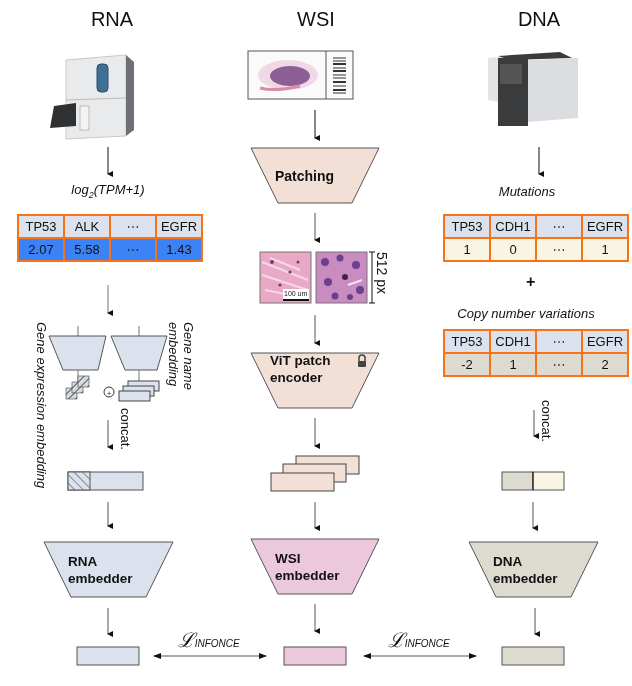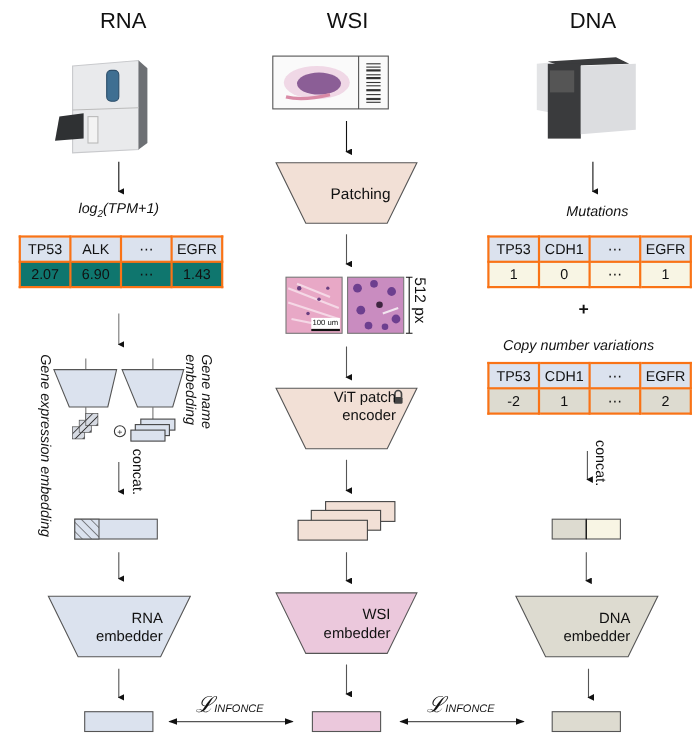--- a/index.html
+++ b/index.html
@@ -4,21 +4,21 @@
 <style>
   html, body { margin:0; padding:0; background:#ffffff; }
   body { width:632px; height:686px; position:relative; overflow:hidden;
          font-family:"Liberation Sans", sans-serif; color:#111; }
   .abs { position:absolute; }
   .title { font-size:20px; text-align:center; width:120px; }
   .italic-label { font-style:italic; font-size:13px; text-align:center; white-space:nowrap; }
   table.gt { border-collapse:collapse; position:absolute; font-size:13px; }
   table.gt td { border:2px solid #f97316; text-align:center; padding:0; height:21px; }
   .hdr td { background:#dbe2ee; }
-  .trap-label { position:absolute; text-align:right; font-size:13.5px; line-height:17px; }
+  .trap-label { position:absolute; text-align:left; font-size:13.5px; line-height:17px;font-weight:bold; }
   .rot { position:absolute; white-space:nowrap; font-size:13px; transform-origin:0 0; }
   svg { position:absolute; left:0; top:0; }
 </style>
 </head>
 <body>
 
 <div class="abs title" style="left:52px;top:8px;">RNA</div>
 <div class="abs title" style="left:256px;top:8px;">WSI</div>
 <div class="abs title" style="left:479px;top:8px;">DNA</div>
 
@@ -172,23 +172,23 @@
 <div class="abs italic-label" style="left:48px;top:182px;width:120px;"><span>log</span><sub style="font-size:9px;">2</sub><span>(TPM+1)</span></div>
 
 <table class="gt" style="left:17px;top:214px;">
   <tbody>
       <tr class="hdr">
     <td style="width:44px">TP53</td>
     <td style="width:44px">ALK</td>
     <td style="width:44px">⋯</td>
     <td style="width:44px">EGFR</td>
   </tr>
-  <tr style="background:#0f766e">
+  <tr style="background:#3b82f6">
     <td>2.07</td>
-    <td>6.90</td>
+    <td>5.58</td>
     <td>⋯</td>
     <td>1.43</td>
   </tr>
 </tbody>
   </table>
 
 <div class="rot" style="left:49px;top:322px;transform:rotate(90deg);font-style:italic;">Gene expression embedding</div>
 <div class="rot" style="left:196px;top:322px;transform:rotate(90deg);font-style:italic;width:80px;white-space:normal;line-height:15px;">Gene name embedding</div>
 <div class="rot" style="left:133px;top:408px;transform:rotate(90deg);">concat.</div>
 
@@ -202,21 +202,21 @@
 <div class="rot" style="left:390px;top:252px;transform:rotate(90deg);font-size:14px;">512 px</div>
 <div class="trap-label" style="left:270px;top:352px;width:90px;">
   <div>ViT patch</div>
     <div>encoder</div>
 </div>
 <div class="trap-label" style="left:275px;top:550px;width:80px;">
   <div>WSI</div>
     <div>embedder</div>
 </div>
 
-<div class="abs italic-label" style="left:483px;top:184px;width:120px;">Mutations</div>
+<div class="abs italic-label" style="left:467px;top:184px;width:120px;">Mutations</div>
 <table class="gt" style="left:443px;top:214px;">
   <tbody>
       <tr class="hdr">
     <td style="width:44px">TP53</td>
     <td style="width:44px">CDH1</td>
     <td style="width:44px">⋯</td>
     <td style="width:44px">EGFR</td>
   </tr>
   <tr style="background:#f8f5e4">
     <td>1</td>

